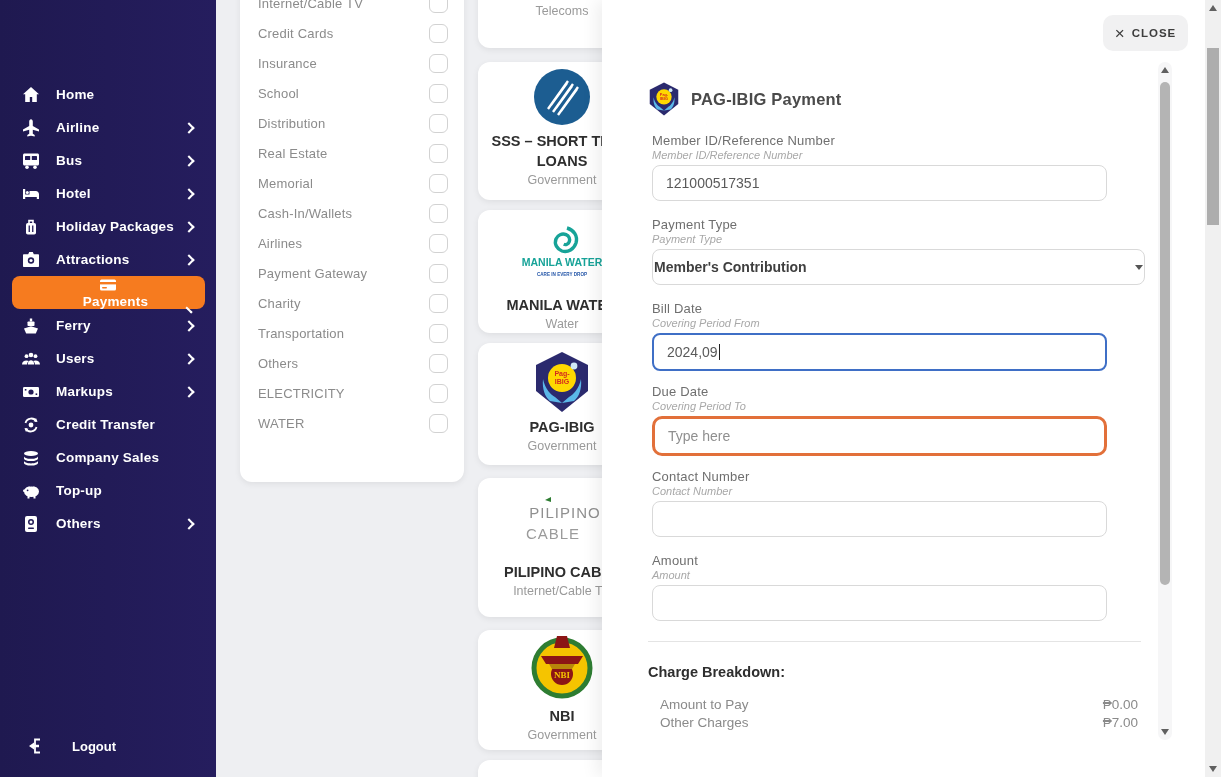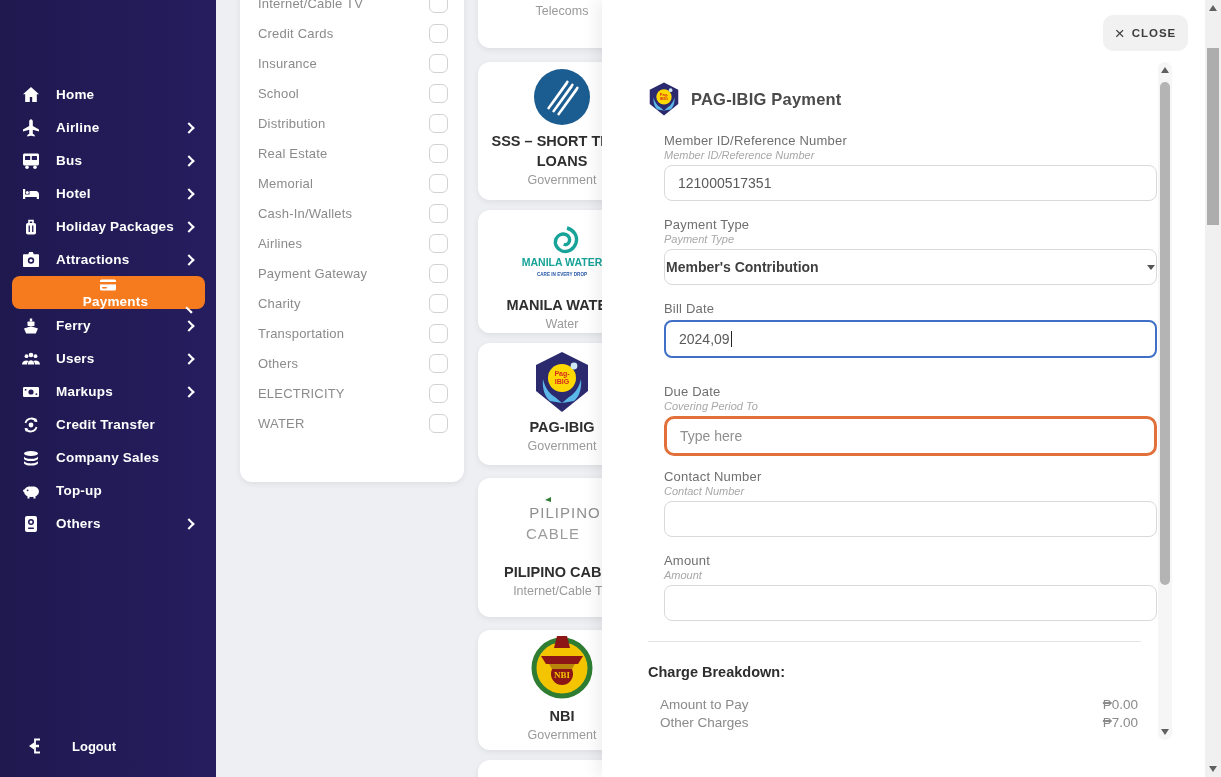--- a/index.html
+++ b/index.html
@@ -57,25 +57,25 @@
     position:absolute; top:15px; right:33px; width:85px; height:36px;
     background:#f1f1f2; border:none; border-radius:10px; cursor:pointer;
     display:flex; align-items:center; justify-content:center; gap:7px;
     font-family:inherit;
   }
   .close-x { font-size:17px; color:#3d3d3d; line-height:1; }
   .close-label { font-size:11.5px; font-weight:bold; letter-spacing:1px; color:#3d3d3d; }
   .mcontent { position:absolute; left:46px; top:0; width:493px; }
   .mtitle-row { position:absolute; top:82px; left:0; display:flex; align-items:center; gap:11px;justify-content:flex-end; }
   .mtitle { font-size:16.5px; font-weight:bold; color:#4a4a4a; letter-spacing:.2px; }
-  .fgroup { position:absolute; left:16px; width:493px; }
+  .fgroup { position:absolute; left:4px; width:493px; }
   .flabel { font-size:13px; color:#6f6f6f; letter-spacing:.2px; }
   .fsub { font-size:11px; font-style:italic; color:#a8a8a8; margin-top:1px; }
   .finput {
-    width:493px; height:36px; border:1px solid #d9d9d9; border-radius:8px;
+    width:455px; height:36px; border:1px solid #d9d9d9; border-radius:8px;
     padding:0 13px; font-size:14px; color:#5a5a5a; background:#fff;
     font-family:inherit; outline:none; display:block; margin-top:4px;
   }
   .finput::placeholder { color:#8f8f8f; }
   .finput-div { display:flex; align-items:center; }
   .finput.focus-blue { border:2px solid #3f6fc6; height:38px; }
   .finput.warn-orange { border:3px solid #e2703a; height:40px; border-radius:10px; }
   .caret { display:inline-block; width:1.5px; height:16px; background:#222; margin-left:1px; }
   .fselect {
     width:493px; height:36px; border:1px solid #d9d9d9; border-radius:8px;
@@ -421,20 +421,21 @@
       <div class="flabel">Payment Type</div>
       <div class="fsub">Payment Type</div>
       <div class="fselect">
         <span class="sel-val">Member's Contribution</span>
         <span class="sel-arrow"></span>
       </div>
     </div>
 
     <div class="fgroup" style="top:301px;">
       <div class="flabel">Bill Date</div>
+      <div class="fsub">Covering Period From</div>
       <div class="finput finput-div focus-blue">
         <span>2024,09</span>
           <span class="caret"></span>
       </div>
     </div>
 
     <div class="fgroup" style="top:384px;">
       <div class="flabel">Due Date</div>
       <div class="fsub">Covering Period To</div>
       <input class="finput warn-orange" type="text" placeholder="Type here" style="">

